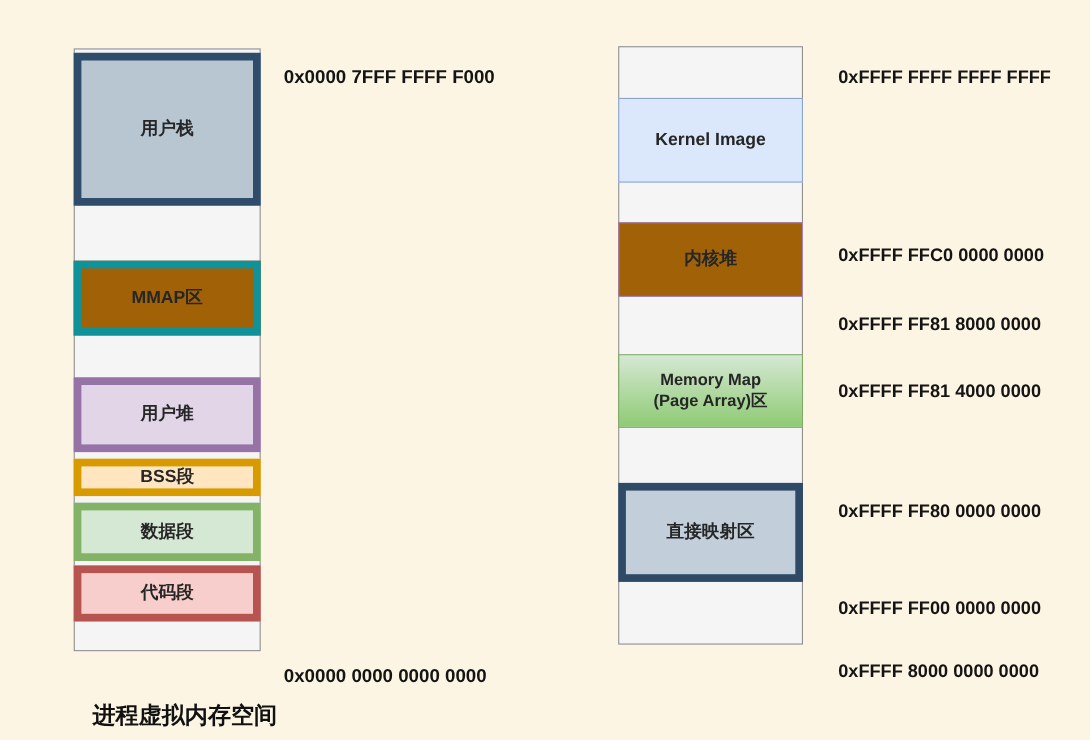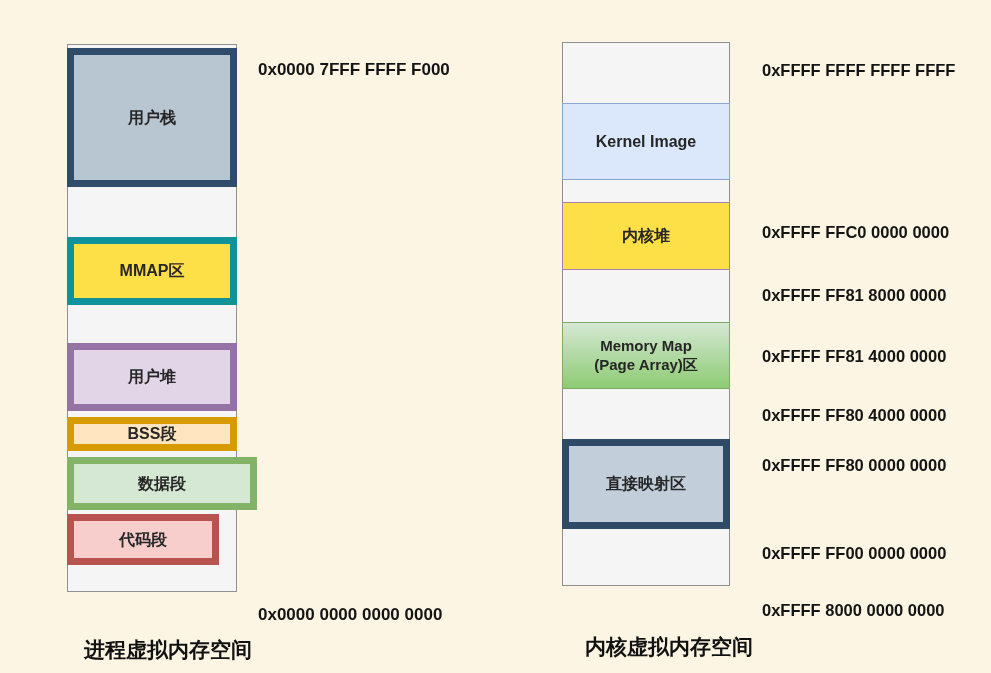--- a/index.html
+++ b/index.html
@@ -58,69 +58,67 @@
 <body style="background: rgb(253, 245, 227);">
 
 <div class="canvas">
 
   <div class="base-column" style="left: 67px; top: 44px; width: 170px; height: 548px; background: rgb(245, 245, 245); border-color: rgb(143, 143, 143);"></div>
 
   <div class="seg" style="left: 67px; top: 48px; width: 170px; height: 139px; background: rgb(184, 198, 210); border-color: rgb(47, 77, 107);">
     <span class="seg-label">用户栈</span>
   </div>
 
-  <div class="seg" style="left: 67px; top: 237px; width: 170px; height: 68px; background: #fde047; border-color: rgb(16, 146, 154);">
+  <div class="seg" style="left: 67px; top: 237px; width: 170px; height: 68px; background: #a16207; border-color: rgb(16, 146, 154);">
     <span class="seg-label">MMAP区</span>
   </div>
 
   <div class="seg" style="left: 67px; top: 343px; width: 170px; height: 68px; background: rgb(225, 213, 231); border-color: rgb(150, 115, 166);">
     <span class="seg-label">用户堆</span>
   </div>
 
   <div class="seg" style="left: 67px; top: 417px; width: 170px; height: 34px; background: rgb(255, 230, 193); border-color: rgb(215, 155, 0);">
     <span class="seg-label">BSS段</span>
   </div>
 
-  <div class="seg" style="left: 67px; top: 457px; width: 190px; height: 53px; background: rgb(213, 232, 212); border-color: rgb(130, 179, 102);">
+  <div class="seg" style="left: 67px; top: 457px; width: 170px; height: 53px; background: rgb(213, 232, 212); border-color: rgb(130, 179, 102);">
     <span class="seg-label">数据段</span>
   </div>
 
-  <div class="seg" style="left: 67px; top: 514px; width: 152px; height: 51px; background: rgb(248, 206, 204); border-color: rgb(184, 84, 80);">
+  <div class="seg" style="left: 67px; top: 514px; width: 170px; height: 51px; background: rgb(248, 206, 204); border-color: rgb(184, 84, 80);">
     <span class="seg-label">代码段</span>
   </div>
 
   <div class="addr" style="left:258px; top:35px;">0x0000 7FFF FFFF F000</div>
 
   <div class="addr" style="left:258px; top:580px;">0x0000 0000 0000 0000</div>
 
   <div class="caption" style="left:55px; top:636px;">进程虚拟内存空间</div>
 
   <div class="base-column" style="left: 562px; top: 42px; width: 168px; height: 544px; background: rgb(245, 245, 245); border-color: rgb(143, 143, 143);"></div>
 
-  <div class="seg thin-border" style="left: 562px; top: 103px; width: 168px; height: 77px; background: rgb(219, 232, 251); border-color: rgb(138, 165, 207);">
+  <div class="seg thin-border" style="left: 562px; top: 89px; width: 168px; height: 77px; background: rgb(219, 232, 251); border-color: rgb(138, 165, 207);">
     <span class="seg-label">Kernel Image</span>
   </div>
 
-  <div class="seg thin-border" style="left: 562px; top: 202px; width: 168px; height: 68px; background: #fde047; border-color: rgb(162, 131, 180);">
+  <div class="seg thin-border" style="left: 562px; top: 202px; width: 168px; height: 68px; background: #a16207; border-color: rgb(162, 131, 180);">
     <span class="seg-label">内核堆</span>
   </div>
 
   <div class="seg thin-border" style="left: 562px; top: 322px; width: 168px; height: 67px; background: linear-gradient(rgb(213, 232, 212) 0%, rgb(142, 203, 115) 100%); border-color: rgb(125, 171, 98);">
     <span class="seg-label small">Memory Map</span>
     <span class="seg-label small">(Page Array)区</span>
   </div>
 
   <div class="seg" style="left: 562px; top: 439px; width: 168px; height: 90px; background: rgb(194, 207, 218); border-color: rgb(46, 74, 102);">
     <span class="seg-label">直接映射区</span>
   </div>
 
   <div class="addr right-side" style="left:762px; top:35px;">0xFFFF FFFF FFFF FFFF</div>
   <div class="addr right-side" style="left:762px; top:197px;">0xFFFF FFC0 0000 0000</div>
   <div class="addr right-side" style="left:762px; top:260px;">0xFFFF FF81 8000 0000</div>
   <div class="addr right-side" style="left:762px; top:321px;">0xFFFF FF81 4000 0000</div>
-  <div class="addr right-side" style="left:762px; top:380px;">0xFFFF FF80 4000 0000</div>
   <div class="addr right-side" style="left:762px; top:430px;">0xFFFF FF80 0000 0000</div>
   <div class="addr right-side" style="left:762px; top:518px;text-align:right;">0xFFFF FF00 0000 0000</div>
   <div class="addr right-side" style="left:762px; top:575px;">0xFFFF 8000 0000 0000</div>
 
-  <div class="caption" style="left:556px; top:633px;">内核虚拟内存空间</div>
 
 </div>
 
 </body></html>

